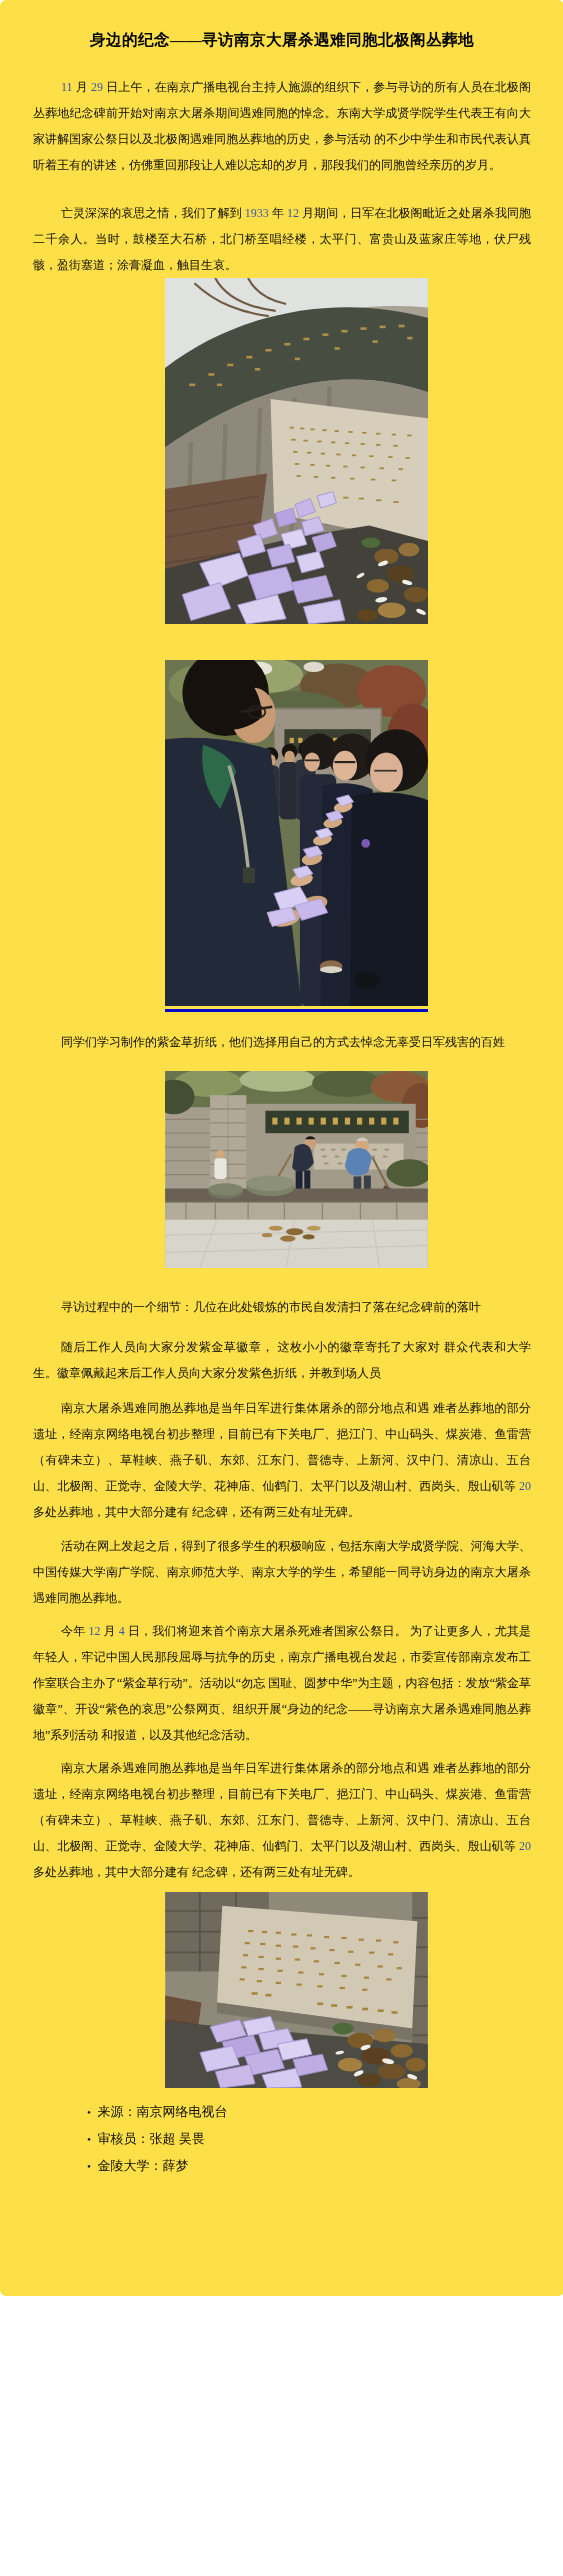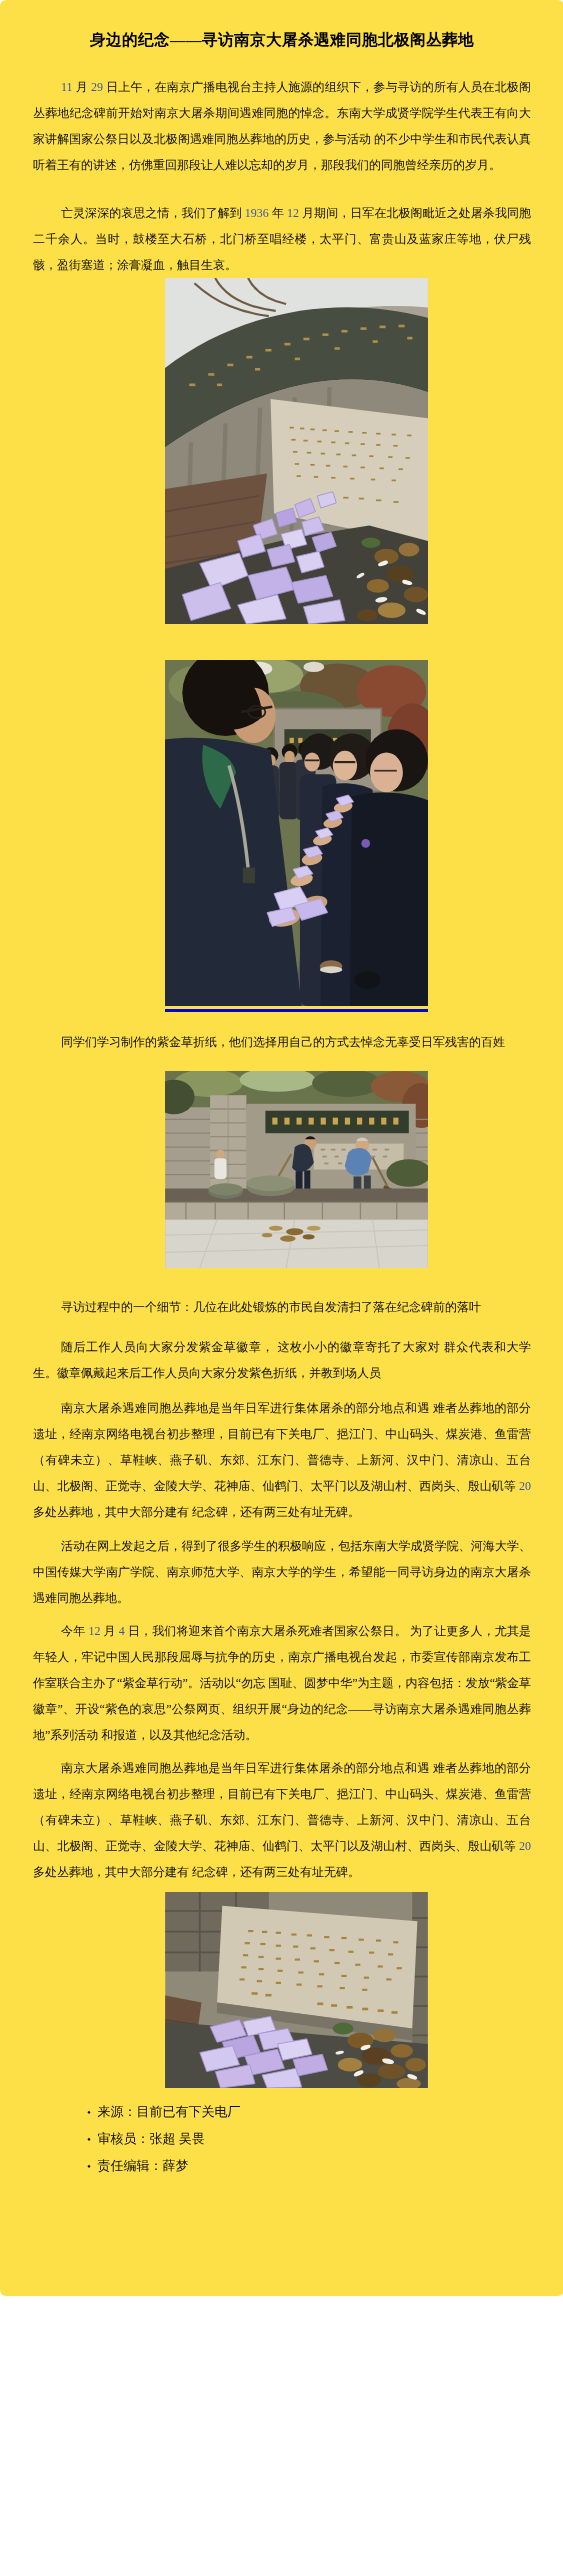--- a/index.html
+++ b/index.html
@@ -37,21 +37,21 @@
   .bullet{display:inline-block;width:10.4px;color:#000;font-size:11.3px;}
 </style>
 </head>
 <body>
 
 <div class="page">
 
   <h1 class="title">身边的纪念——寻访南京大屠杀遇难同胞北极阁丛葬地</h1>
 
   <p class="para indent m-p1"><span class="num">11</span><span> 月 </span><span class="num">29</span><span> 日上午，在南京广播电视台主持人施源的组织下，参与寻访的所有人员在北极阁丛葬地纪念碑前开始对南京大屠杀期间遇难同胞的悼念。东南大学成贤学院学生代表王有向大家讲解国家公祭日以及北极阁遇难同胞丛葬地的历史，参与活动 的不少中学生和市民代表认真听着王有的讲述，仿佛重回那段让人难以忘却的岁月，那段我们的同胞曾经亲历的岁月。</span></p>
-  <p class="para indent m-p2"><span>亡灵深深的哀思之情，我们了解到 </span><span class="num">1936</span><span> 年 </span><span class="num">12</span><span> 月期间，日军在北极阁毗近之处屠杀我同胞二千余人。当时，鼓楼至大石桥，北门桥至唱经楼，太平门、富贵山及蓝家庄等地，伏尸残骸，盈街塞道；涂膏凝血，触目生哀。</span></p>
+  <p class="para indent m-p2"><span>亡灵深深的哀思之情，我们了解到 </span><span class="num">1933</span><span> 年 </span><span class="num">12</span><span> 月期间，日军在北极阁毗近之处屠杀我同胞二千余人。当时，鼓楼至大石桥，北门桥至唱经楼，太平门、富贵山及蓝家庄等地，伏尸残骸，盈街塞道；涂膏凝血，触目生哀。</span></p>
 
   <figure class="photo ph1" aria-label="北极阁丛葬地纪念碑墙前摆放的紫色折纸花">
     <svg viewBox="0 0 304 400" width="263" height="346">
       <rect width="304" height="400" fill="#a9a294"></rect>
       <path d="M0,0 H304 V34 C190,24 80,58 0,138 Z" fill="#dfe2df"></path>
       <path d="M34,6 C60,30 88,40 120,44 M58,0 C70,22 96,34 128,38 M96,0 C104,16 120,26 140,30" stroke="#6f5b44" stroke-width="2.5" fill="none"></path>
       <path d="M0,104 C86,38 200,18 304,46 V132 C206,98 104,124 0,196 Z" fill="#484d42"></path>
       <g fill="#ac8f49">
         <rect x="28" y="122" width="7" height="3"></rect>
           <rect x="50" y="110" width="7" height="3"></rect>
@@ -511,24 +511,24 @@
         <ellipse cx="258" cy="196" rx="7" ry="3" fill="#eeece4" transform="rotate(12 258 196)"></ellipse>
         <ellipse cx="224" cy="210" rx="6" ry="2.5" fill="#f3f1ea" transform="rotate(-25 224 210)"></ellipse>
         <ellipse cx="286" cy="214" rx="6" ry="2.5" fill="#f3f1ea" transform="rotate(20 286 214)"></ellipse>
         <ellipse cx="202" cy="186" rx="5" ry="2" fill="#eeece4" transform="rotate(-10 202 186)"></ellipse>
       </g>
     </svg>
   </figure>
 
   <div class="footer">
     <div class="footer-row">
-      <span class="bullet">•</span><span>来源：目前已有下关电厂</span>
+      <span class="bullet">•</span><span>来源：南京网络电视台</span>
     </div>
     <div class="footer-row">
       <span class="bullet">•</span><span>审核员：张超 吴畏</span>
     </div>
     <div class="footer-row">
-      <span class="bullet">•</span><span>责任编辑：薛梦</span>
+      <span class="bullet">•</span><span>金陵大学：薛梦</span>
     </div>
   </div>
 
 </div>
 
 
 </body></html>

